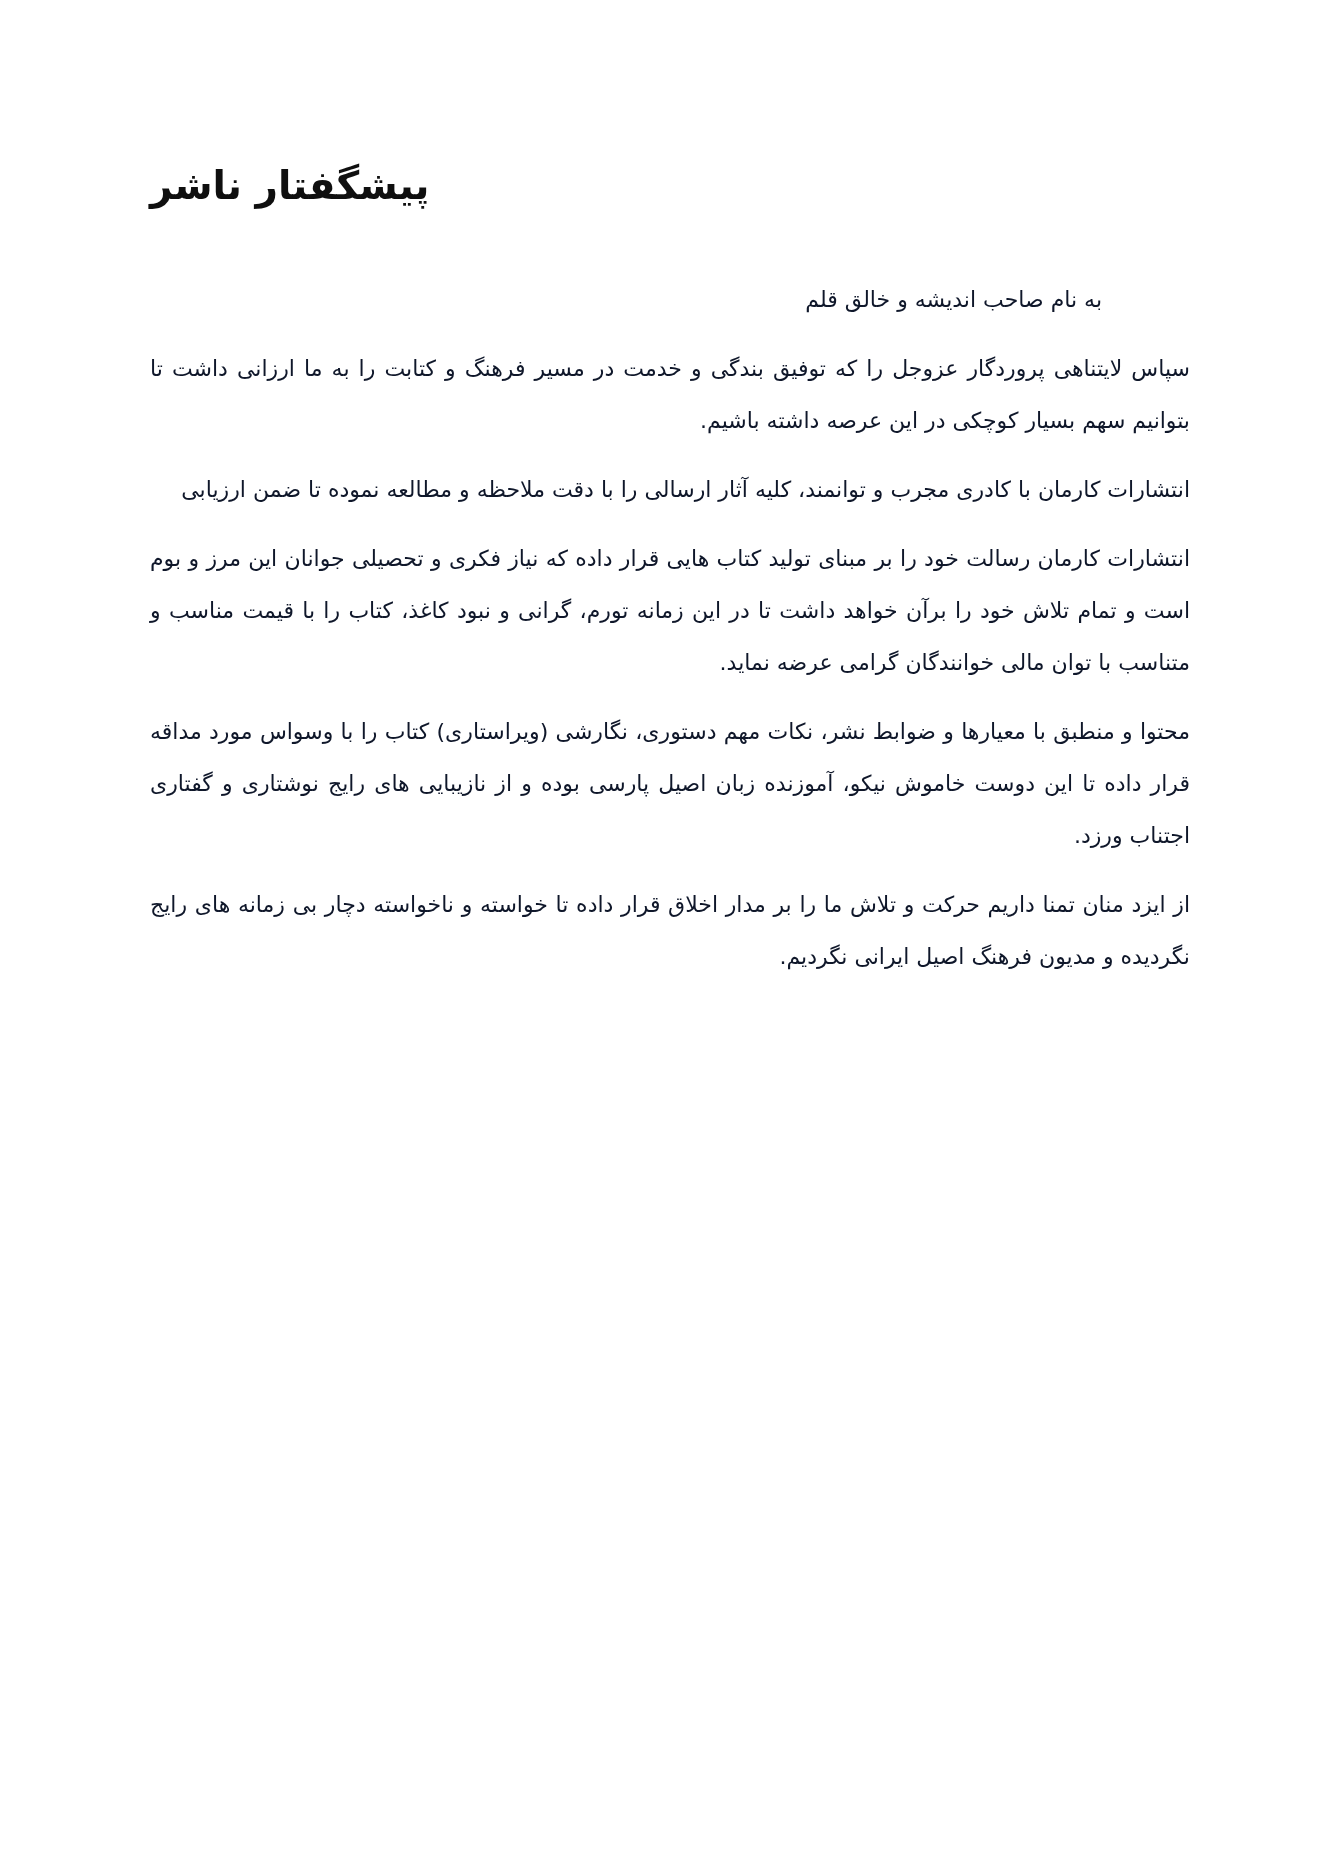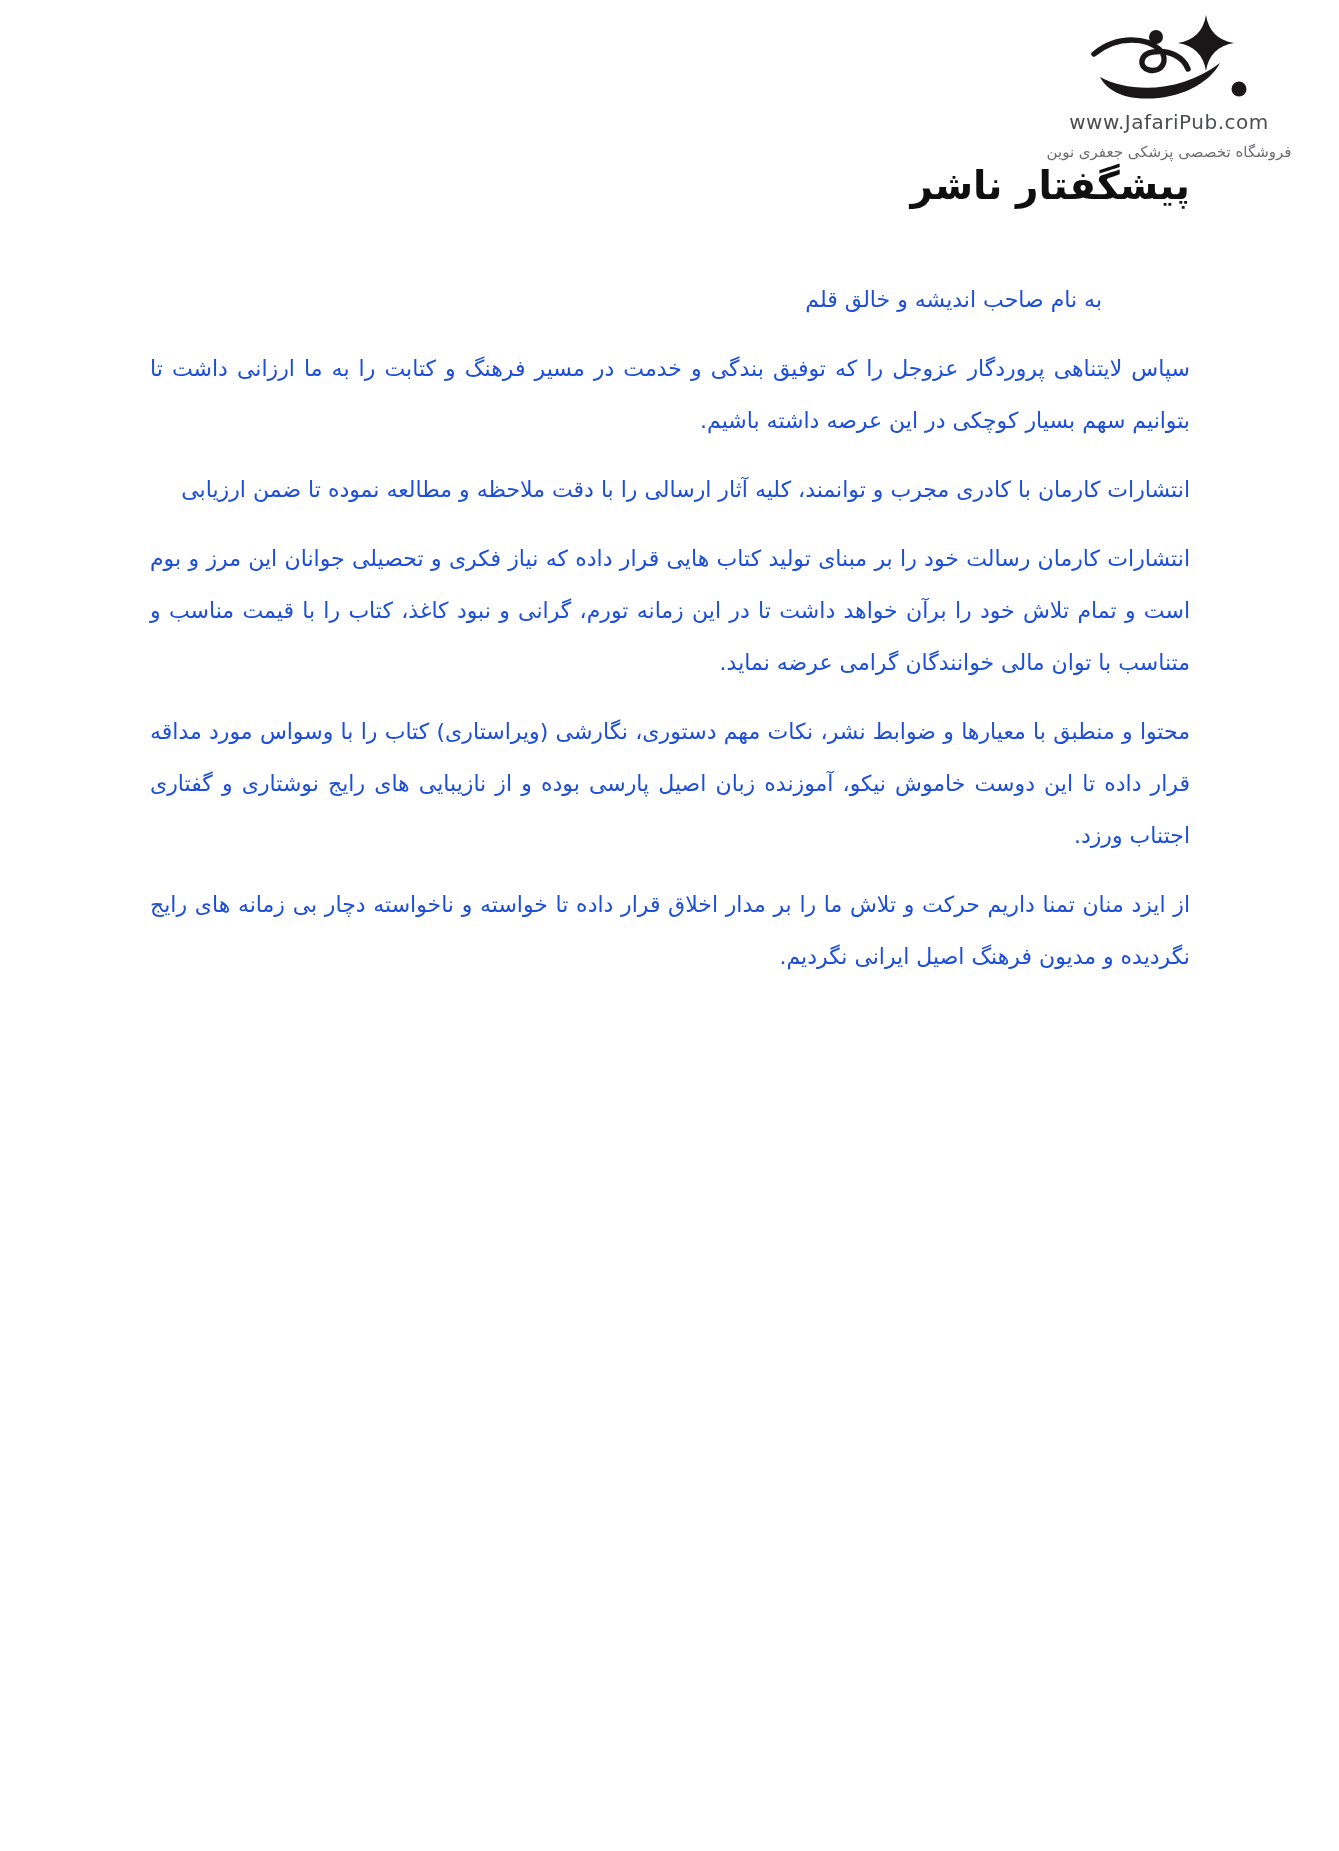--- a/index.html
+++ b/index.html
@@ -35,66 +35,48 @@
     font-size: 15px;
     color: #6b6c6f;
     direction: rtl;
     white-space: nowrap;
   }
   
   .content {
     padding: 163px 149px 0 150px;
   }
   .doc-title {
-    text-align: right;
+    text-align: left;
     font-size: 39px;
     font-weight: bold;
     color: #0f0f0f;
     direction: rtl;
     margin: 0 0 66px 0;
   }
   .body-text {
     direction: rtl;
   }
   .body-text p {
     margin: 0 0 17px 0;
     font-size: 22px;
     line-height: 52px;
-    color: #1d4ed8;
+    color: #0f172a;
     text-align: justify;
     text-justify: inter-word;
   }
   .body-text p.opening {
     text-align: right;
     padding-right: 88px;
   }
 </style>
 </head>
 <body>
 
 <div class="page">
 
-  <div class="brand">
-    <span class="logo">
-      <svg width="158" height="90" viewBox="0 0 158 90" xmlns="http://www.w3.org/2000/svg" aria-hidden="true">
-
-        <path d="M116 1 C118.5 17 128 26.5 144 29 C128 31.5 118.5 41 116 57 C113.5 41 104 31.5 88 29 C104 26.5 113.5 17 116 1 Z" fill="#1a1718"></path>
-
-        <circle cx="66" cy="23" r="7" fill="#1a1718"></circle>
-
-        <path d="M4 40 C28 20 58 24 70 36 C79 46 72 59 59 56 C48 53 50 40 63 38 C80 35 94 44 98 55" fill="none" stroke="#1a1718" stroke-width="5.5" stroke-linecap="round"></path>
-
-        <path d="M10 63 C42 80 92 78 130 49 C116 76 72 91 35 82 C22 78 14 71 10 63 Z" fill="#1a1718"></path>
-
-        <circle cx="149" cy="75" r="7.5" fill="#1a1718"></circle>
-      </svg>
-    </span>
-    <span class="website">www.JafariPub.com</span>
-    <span class="tagline">فروشگاه تخصصی پزشکی جعفری نوین</span>
-  </div>
 
   <div class="content">
     <h1 class="doc-title">پیشگفتار ناشر</h1>
 
     <div class="body-text">
       <p class="opening">به نام صاحب اندیشه و خالق قلم</p>
       <p>سپاس لایتناهی پروردگار عزوجل را که توفیق بندگی و خدمت در مسیر فرهنگ و کتابت را به ما ارزانی داشت تا بتوانیم سهم بسیار کوچکی در این عرصه داشته باشیم.</p>
       <p>انتشارات کارمان با کادری مجرب و توانمند، کلیه آثار ارسالی را با دقت ملاحظه و مطالعه نموده تا ضمن ارزیابی</p>
       <p>انتشارات کارمان رسالت خود را بر مبنای تولید کتاب هایی قرار داده که نیاز فکری و تحصیلی جوانان این مرز و بوم است و تمام تلاش خود را برآن خواهد داشت تا در این زمانه تورم، گرانی و نبود کاغذ، کتاب را با قیمت مناسب و متناسب با توان مالی خوانندگان گرامی عرضه نماید.</p>
       <p>محتوا و منطبق با معیارها و ضوابط نشر، نکات مهم دستوری، نگارشی (ویراستاری) کتاب را با وسواس مورد مداقه قرار داده تا این دوست خاموش نیکو، آموزنده زبان اصیل پارسی بوده و از نازیبایی های رایج نوشتاری و گفتاری اجتناب ورزد.</p>

